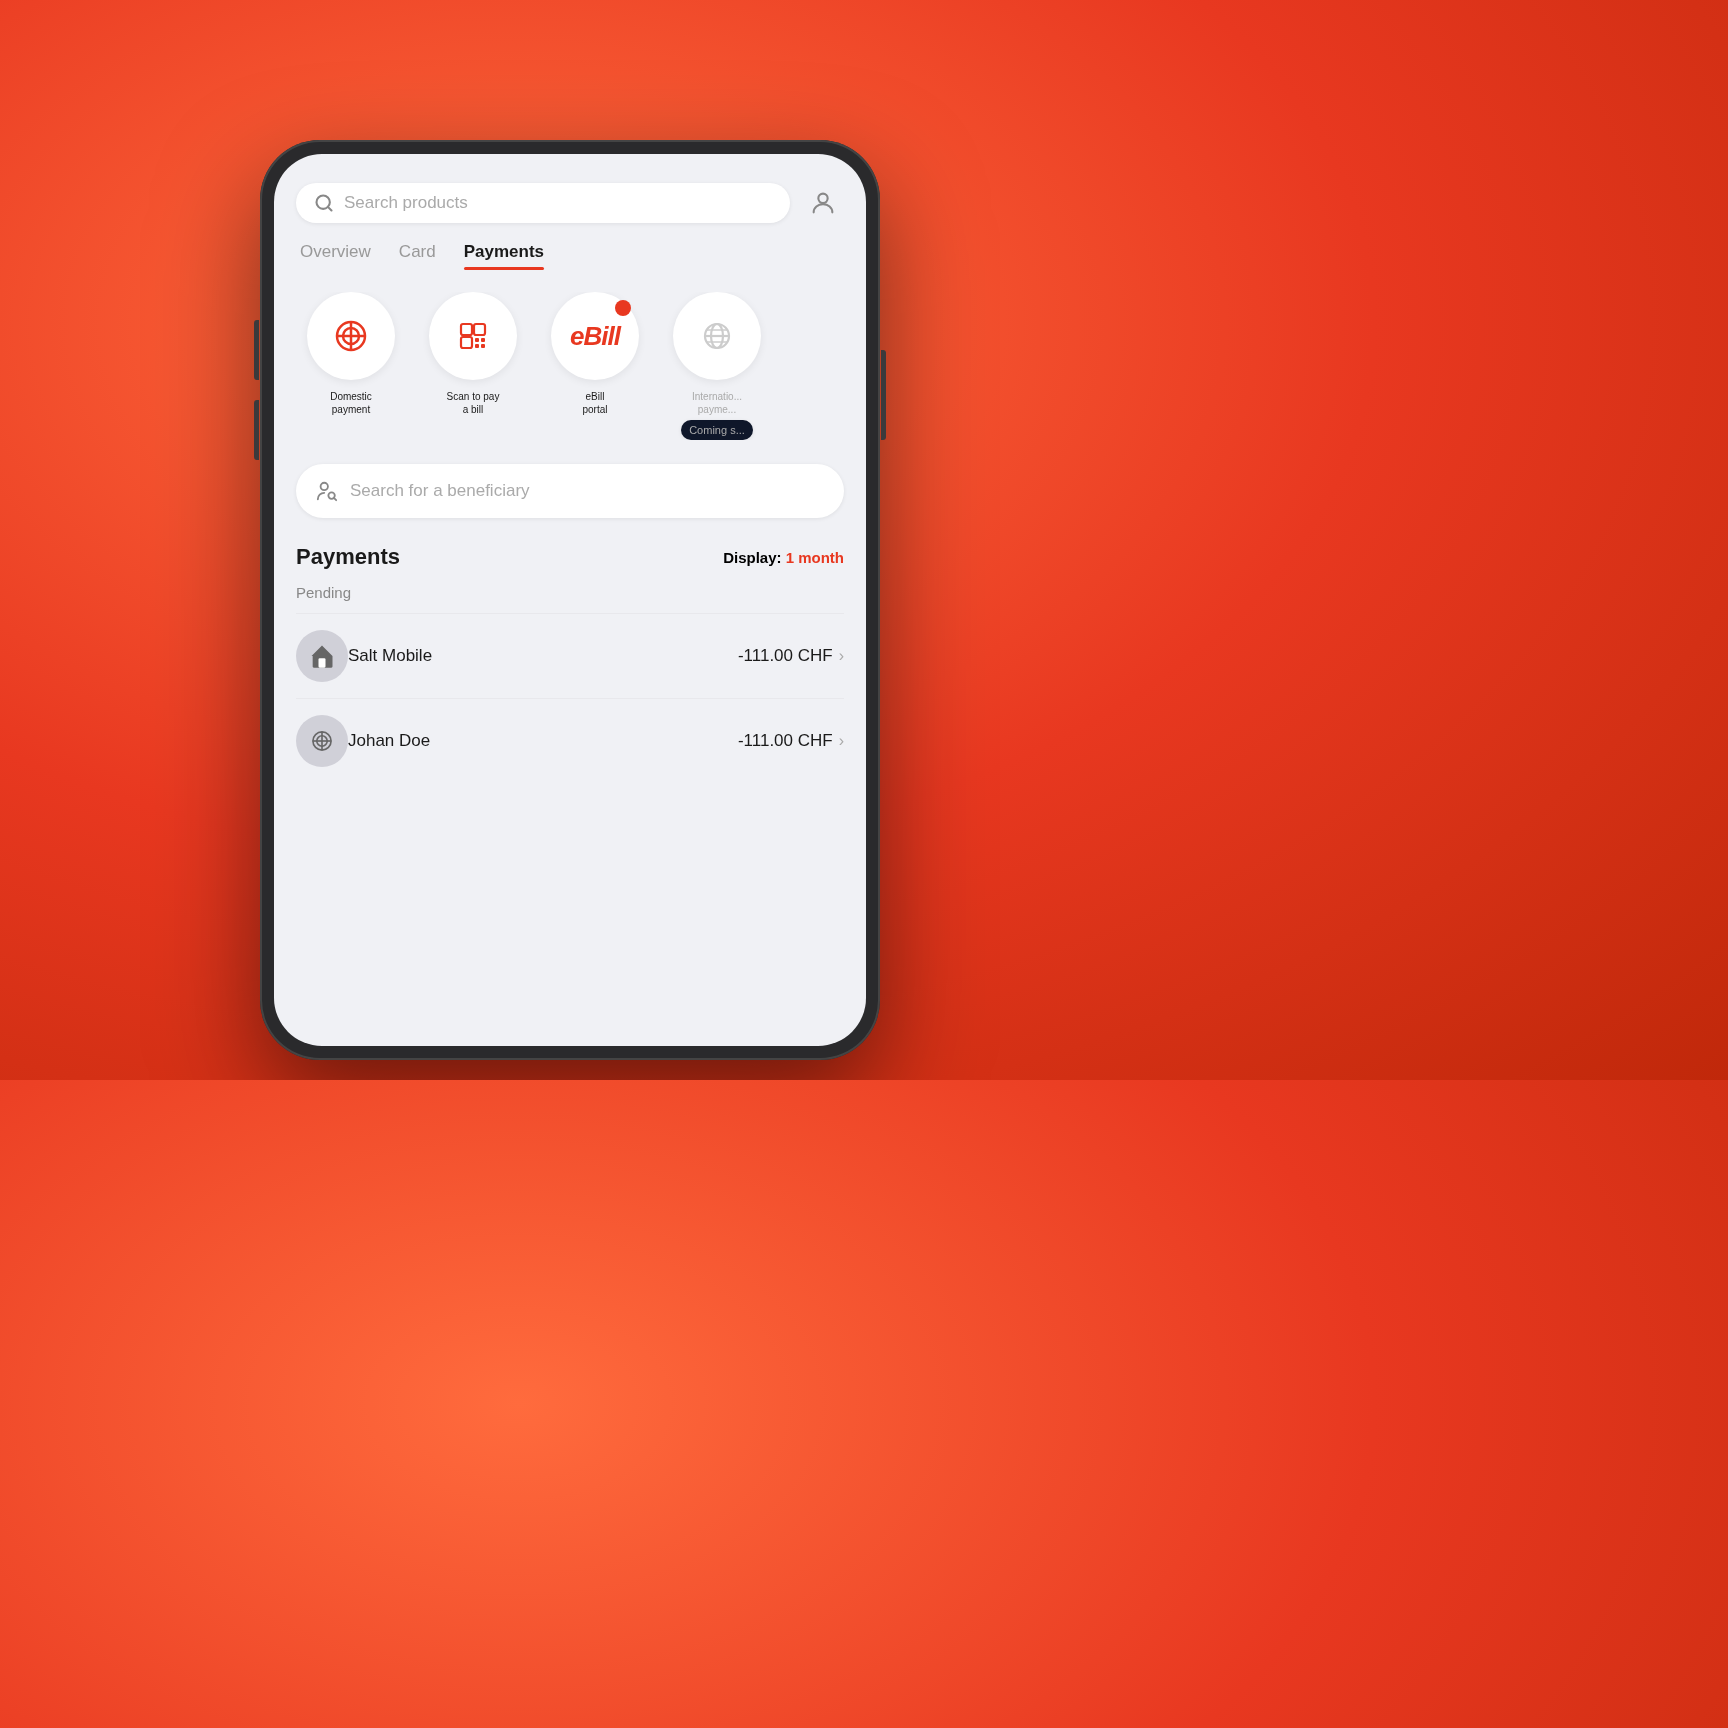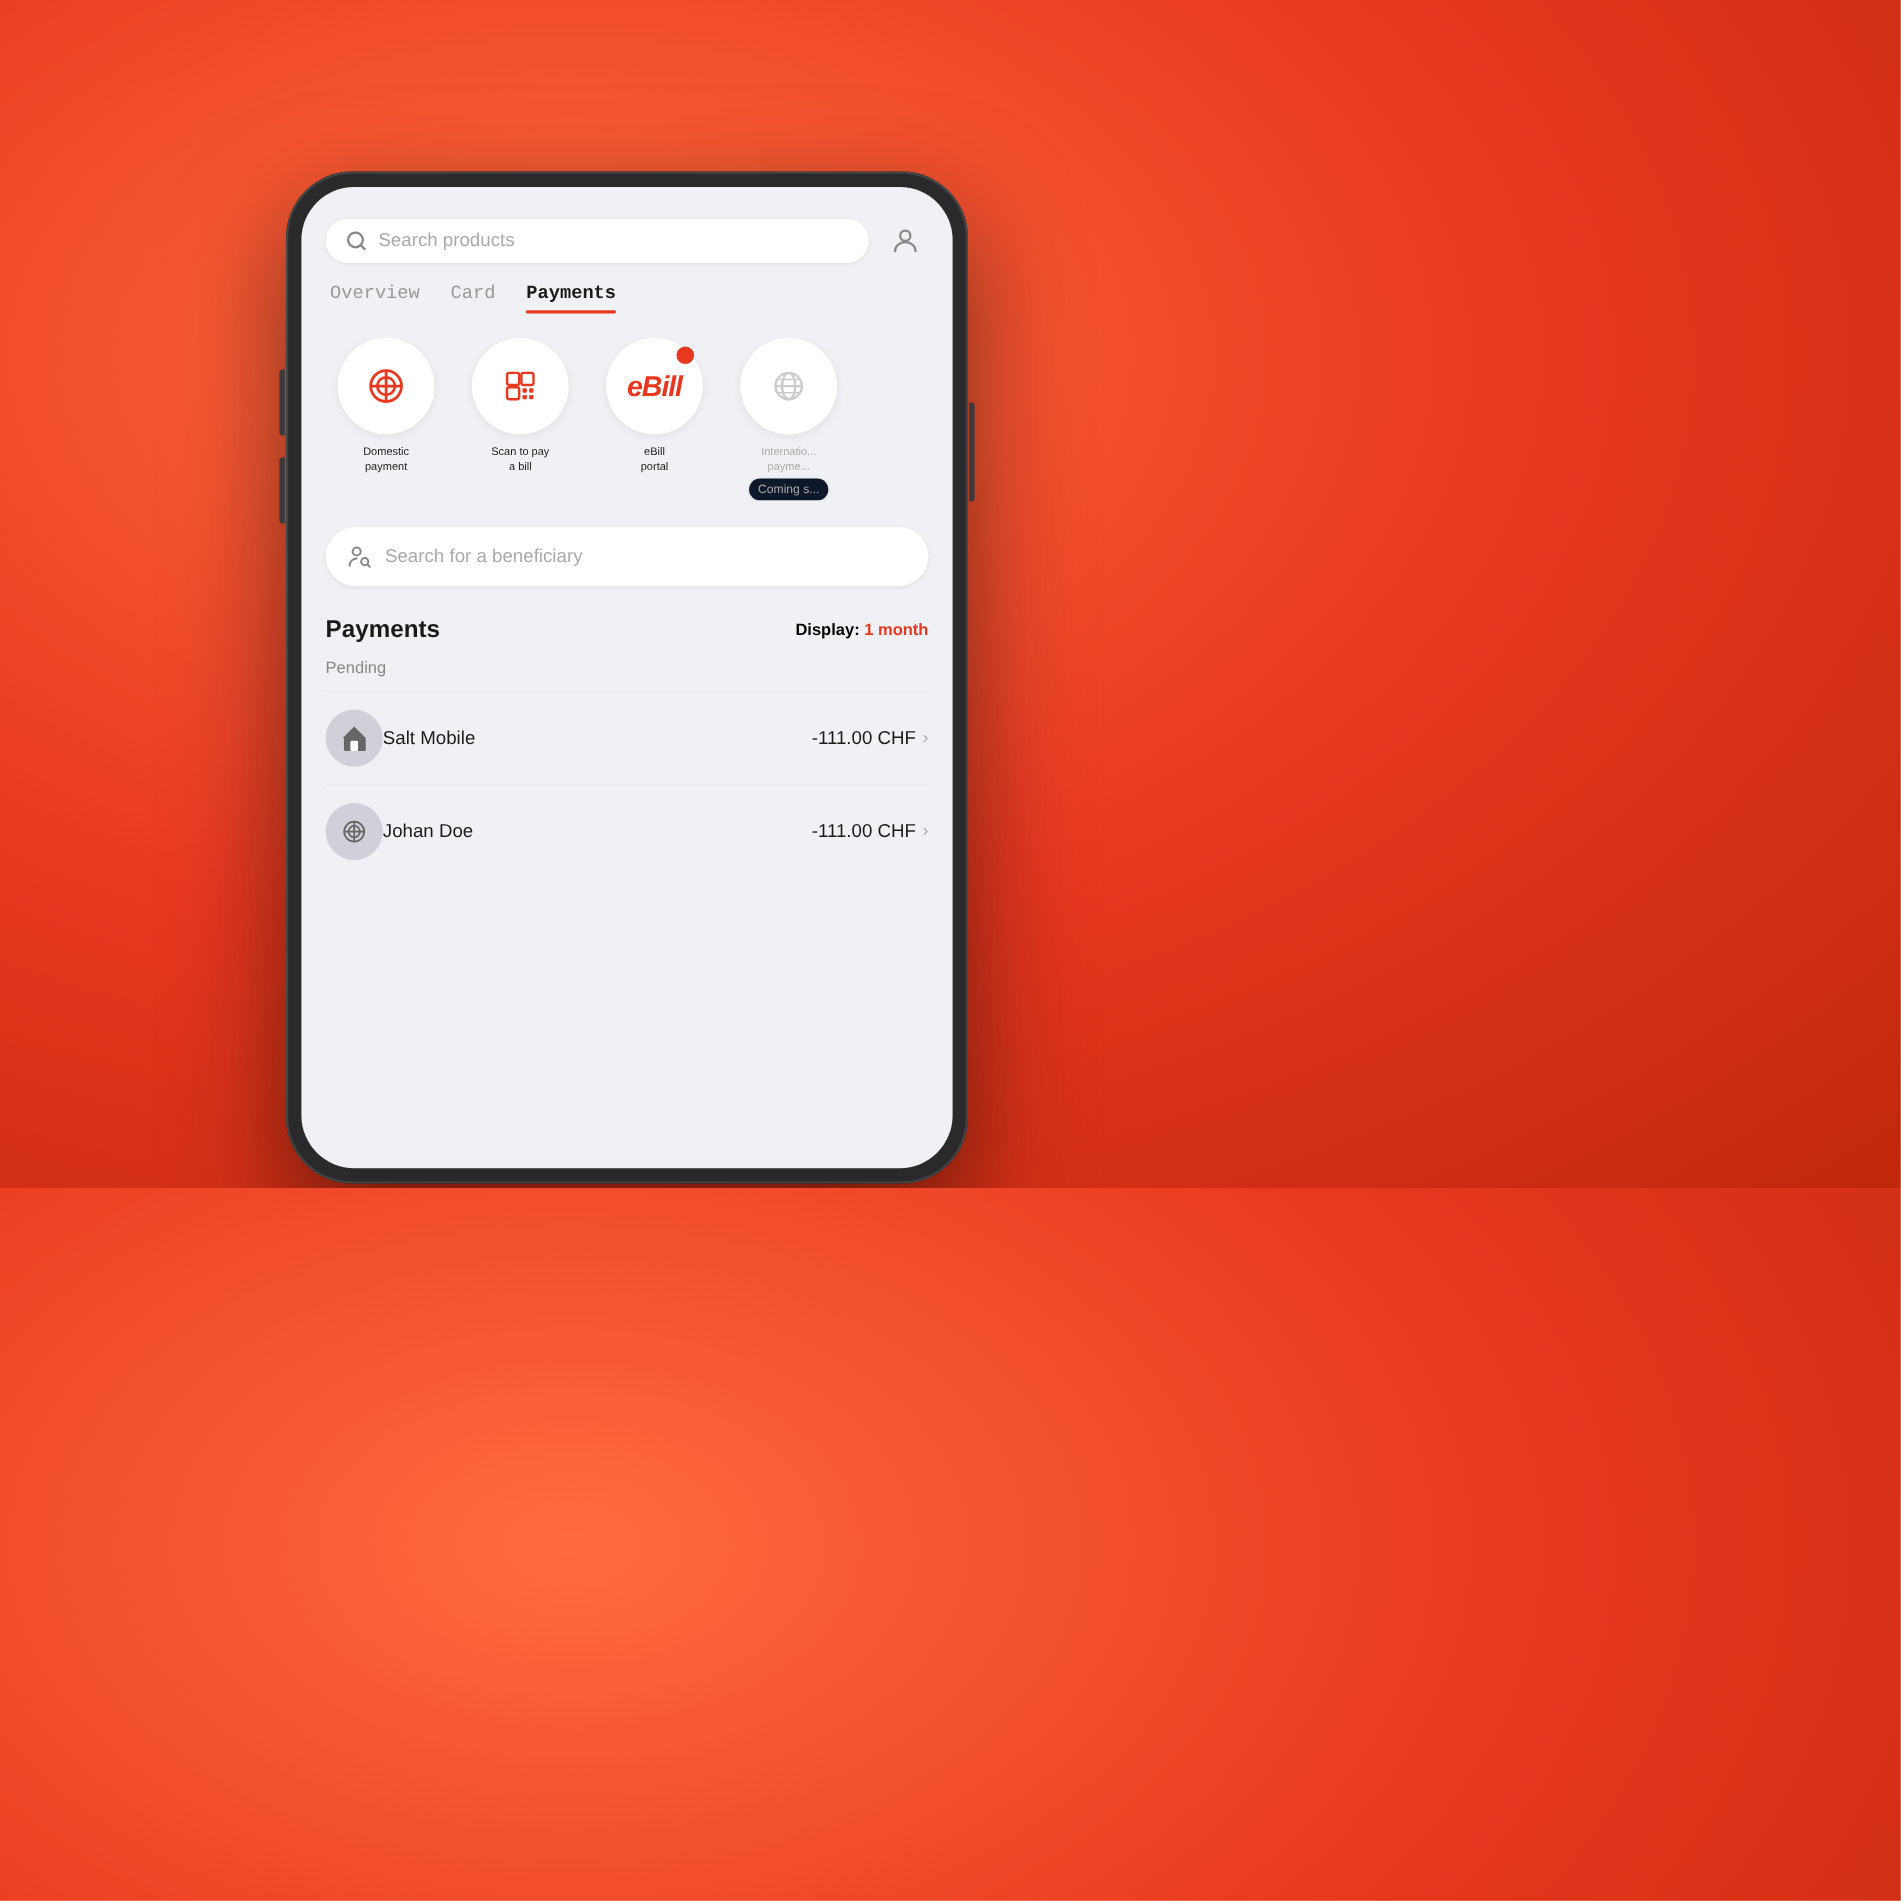--- a/index.html
+++ b/index.html
@@ -12,21 +12,21 @@
       align-items: center;
       justify-content: center;
       font-family: -apple-system, BlinkMacSystemFont, 'Segoe UI', Helvetica, Arial, sans-serif;
       overflow: hidden;
     }
 
     .phone-wrapper {
       position: relative;
       width: 620px;
       height: 920px;
-      top: 76px;
+      top: 60px;
       left: 30px;
     }
 
     .phone-frame {
       position: absolute;
       inset: 0;
       background: #2a2a2c;
       border-radius: 60px;
       box-shadow: 0 40px 100px rgba(0,0,0,0.5), inset 0 0 0 2px #444;
     }
@@ -129,21 +129,20 @@
       padding: 0 4px;
     }
 
     .tab {
       font-size: 17px;
       color: #999;
       padding-bottom: 8px;
       cursor: pointer;
       position: relative;
       font-weight: 400;
-      font-family: Liberation Mono, monospace;
     }
 
     .tab.active {
       color: #1a1a1a;
       font-weight: 700;
     }
 
     .tab.active::after {
       content: '';
       position: absolute;

